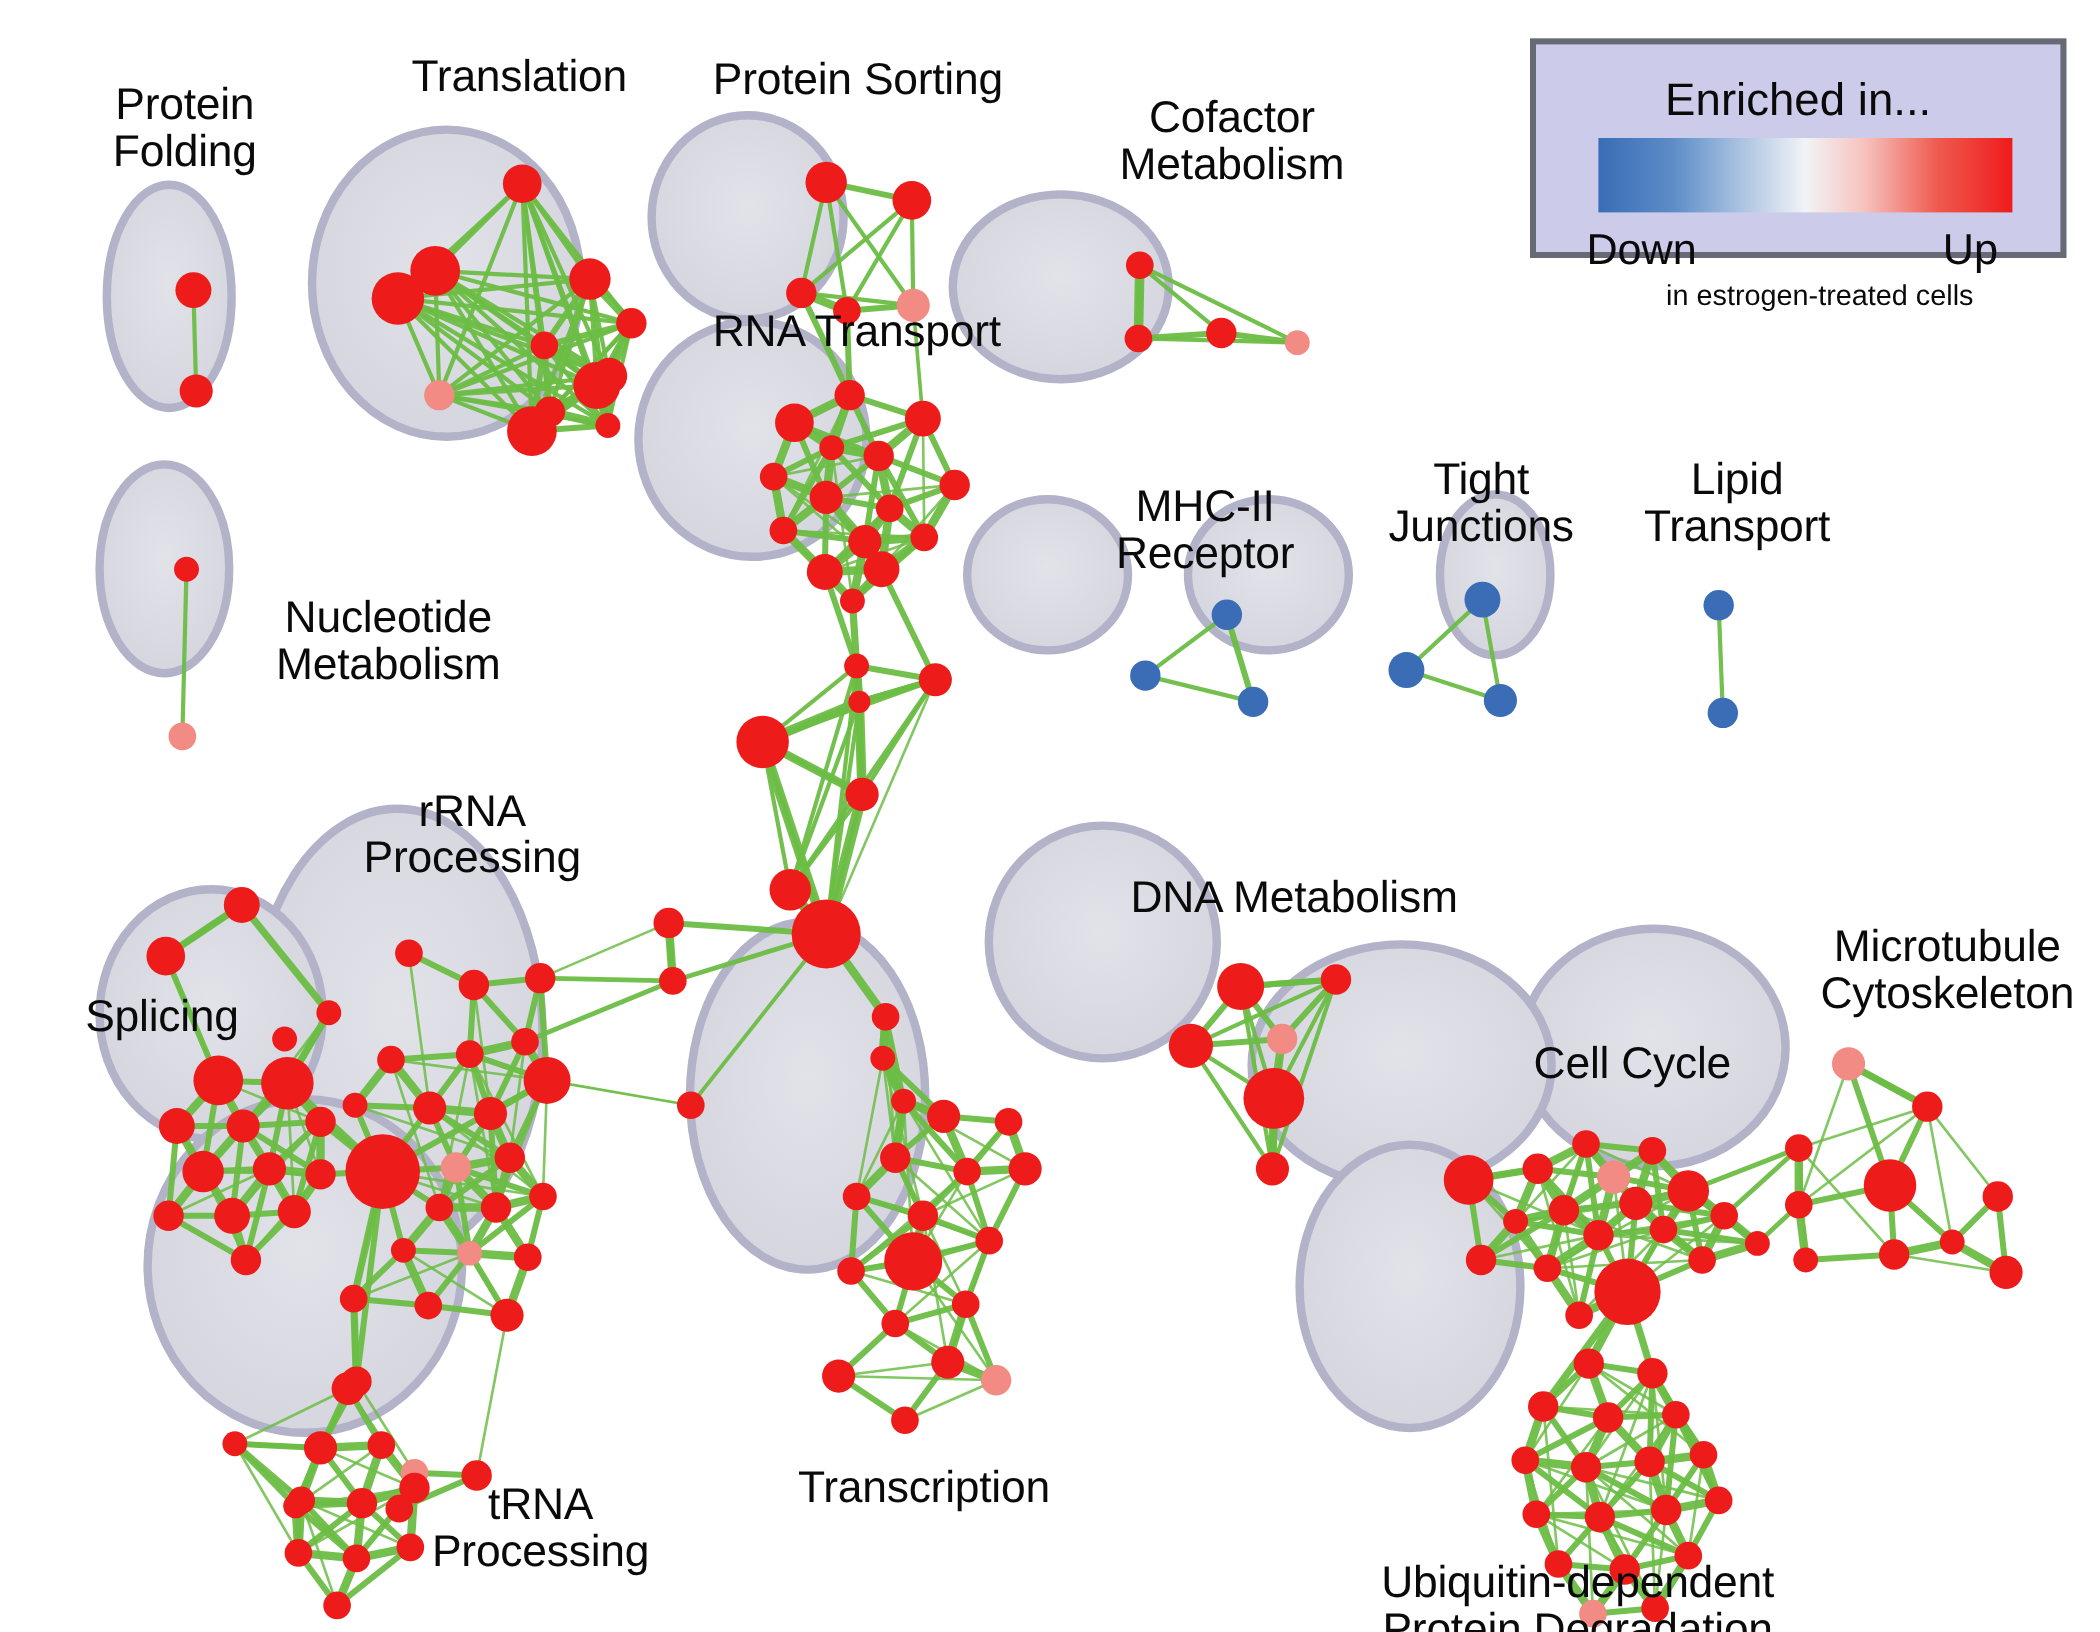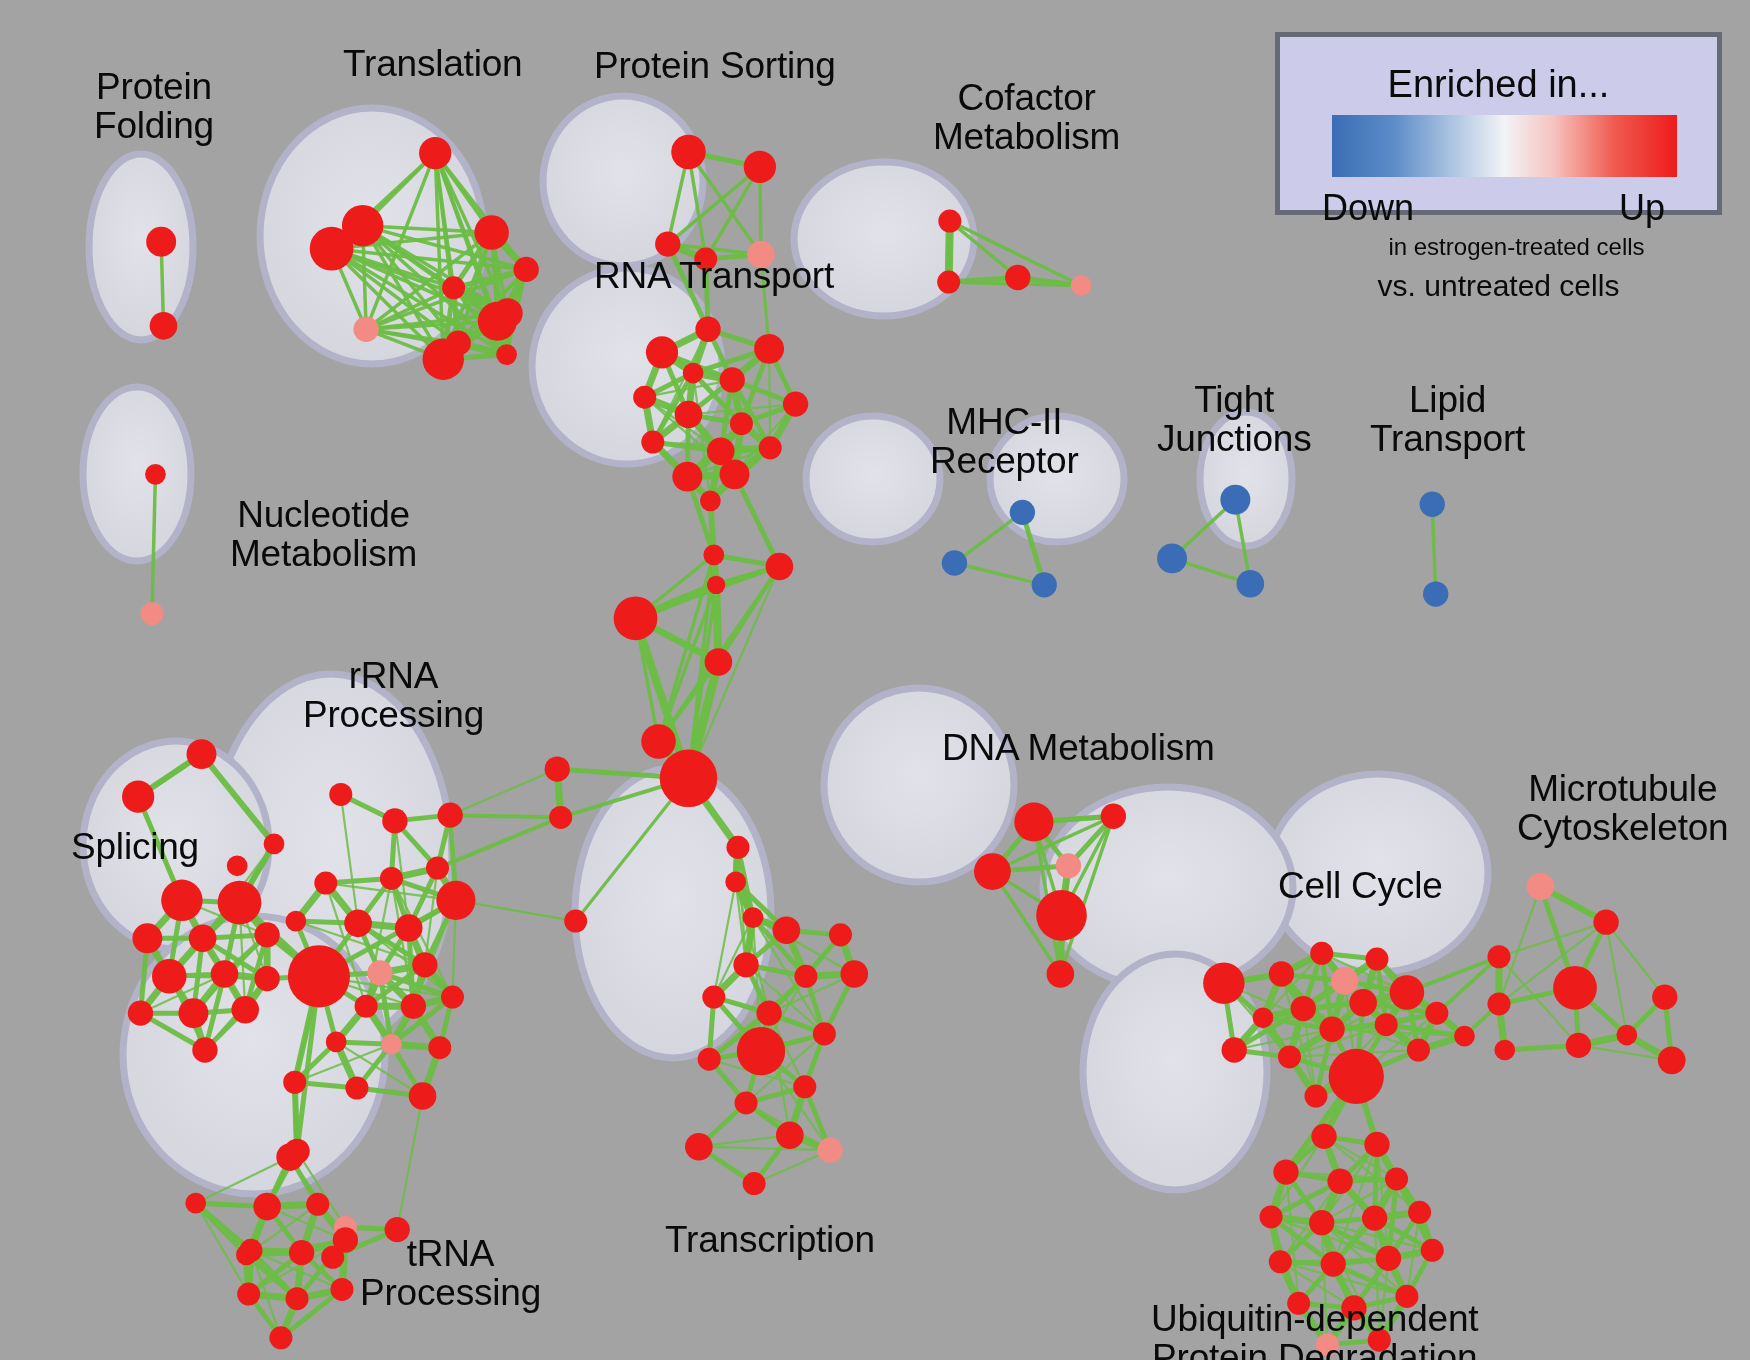--- a/index.html
+++ b/index.html
@@ -2,21 +2,21 @@
 <html><head>
 <meta charset="utf-8">
 <style>
   html,body{margin:0;padding:0;}
   body{
     width:1750px;height:1360px;
     background:#ccccea;
     font-family:"Liberation Sans", sans-serif;
     overflow:hidden;
   }
-  #stage{position:relative;width:1750px;height:1360px;background:#a3a3a3;}
+  #stage{position:relative;width:1750px;height:1360px;background:#ffffff;}
   #net{position:absolute;left:0;top:0;width:1750px;height:1360px;}
   .clabel{
     position:absolute;
     color:#0a0a0a;
     font-size:37px;
     line-height:1.06;
     text-align:center;
     white-space:pre;
     font-family:"Liberation Sans", sans-serif;
     letter-spacing:-0.2px;
@@ -931,16 +931,15 @@
       <div class="clabel" style="left: 1151px; top: 1255px; margin-top: 44px;">Ubiquitin-dependent
 Protein Degradation</div>
     </div>
 
   <div id="legend">
     <div class="ltitle">Enriched in...</div>
     <div class="gradbar"></div>
     <div class="ldown">Down</div>
     <div class="lup">Up</div>
     <div class="lsub1">in estrogen-treated cells</div>
-    <div class="lsub2">vs. untreated cells</div>
   </div>
 
 </div>
 
 </body></html>

